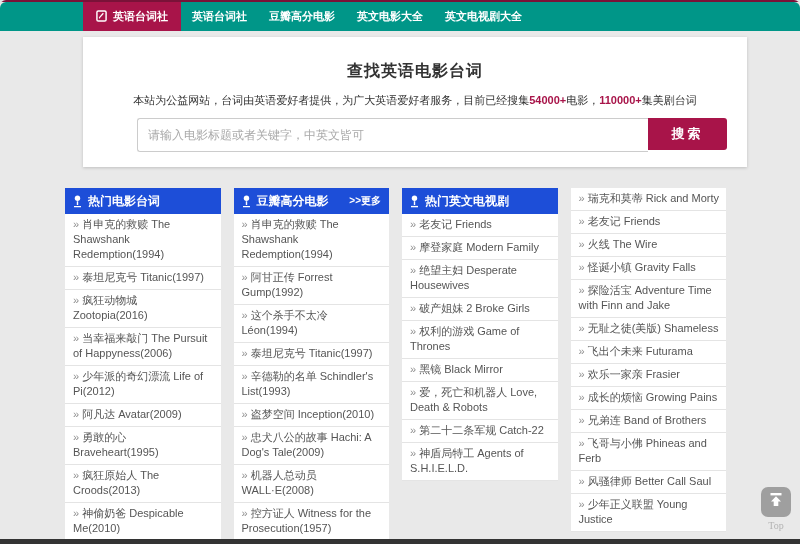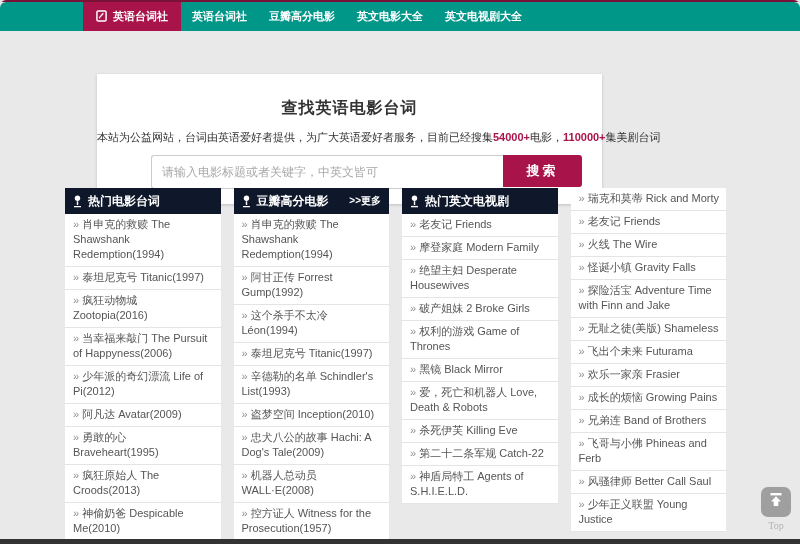--- a/index.html
+++ b/index.html
@@ -39,27 +39,26 @@
     font-weight: bold;
     display: flex;
     align-items: center;
     padding: 0 11px;
     text-decoration: none;
     cursor: pointer;
   }
   
   .hero-card {
     position: absolute;
-    left: 97px;
+    left: 83px;
     top: 37px;
-    width: 505px;
+    width: 664px;
     background: #fff;
     box-shadow: 0 1px 3px rgba(0,0,0,.18);
     padding: 18px 0 17px;
-    margin-top: 37px;
   }
   .hero-title {
     text-align: center;
     font-size: 16px;
     font-weight: bold;
     color: #333;
     margin: 6px 0 11px;
     letter-spacing: 1px;
   }
   .hero-desc {
@@ -100,21 +99,21 @@
     position: absolute;
     left: 65px;
     top: 188px;
     width: 661px;
     display: flex;
     gap: 13px;
     align-items: flex-start;
   }
   .col { flex: 1; min-width: 0; }
   .col-header {
-    background: #0f172a;
+    background: #1d4ed8;
     color: #fff;
     height: 26px;
     display: flex;
     align-items: center;
     gap: 6px;
     padding: 0 8px;
     font-size: 12px;
     font-weight: bold;
   }
   .col-header .hicon { display: flex; align-items: center; }
@@ -263,21 +262,20 @@
 
     </div>
     <ul class="col-list">
         <li><span class="arrow">»</span><span>老友记 Friends</span></li>
         <li><span class="arrow">»</span><span>摩登家庭 Modern Family</span></li>
         <li><span class="arrow">»</span><span>绝望主妇 Desperate Housewives</span></li>
         <li><span class="arrow">»</span><span>破产姐妹 2 Broke Girls</span></li>
         <li><span class="arrow">»</span><span>权利的游戏 Game of Thrones</span></li>
         <li><span class="arrow">»</span><span>黑镜 Black Mirror</span></li>
         <li><span class="arrow">»</span><span>爱，死亡和机器人 Love, Death &amp; Robots</span></li>
-        <li><span class="arrow">»</span><span>杀死伊芙 Killing Eve</span></li>
         <li><span class="arrow">»</span><span>第二十二条军规 Catch-22</span></li>
         <li><span class="arrow">»</span><span>神盾局特工 Agents of S.H.I.E.L.D.</span></li>
       </ul>
   </div>
 
   <div class="col">
     <ul class="col-list">
         <li><span class="arrow">»</span><span>瑞克和莫蒂 Rick and Morty</span></li>
         <li><span class="arrow">»</span><span>老友记 Friends</span></li>
         <li><span class="arrow">»</span><span>火线 The Wire</span></li>

